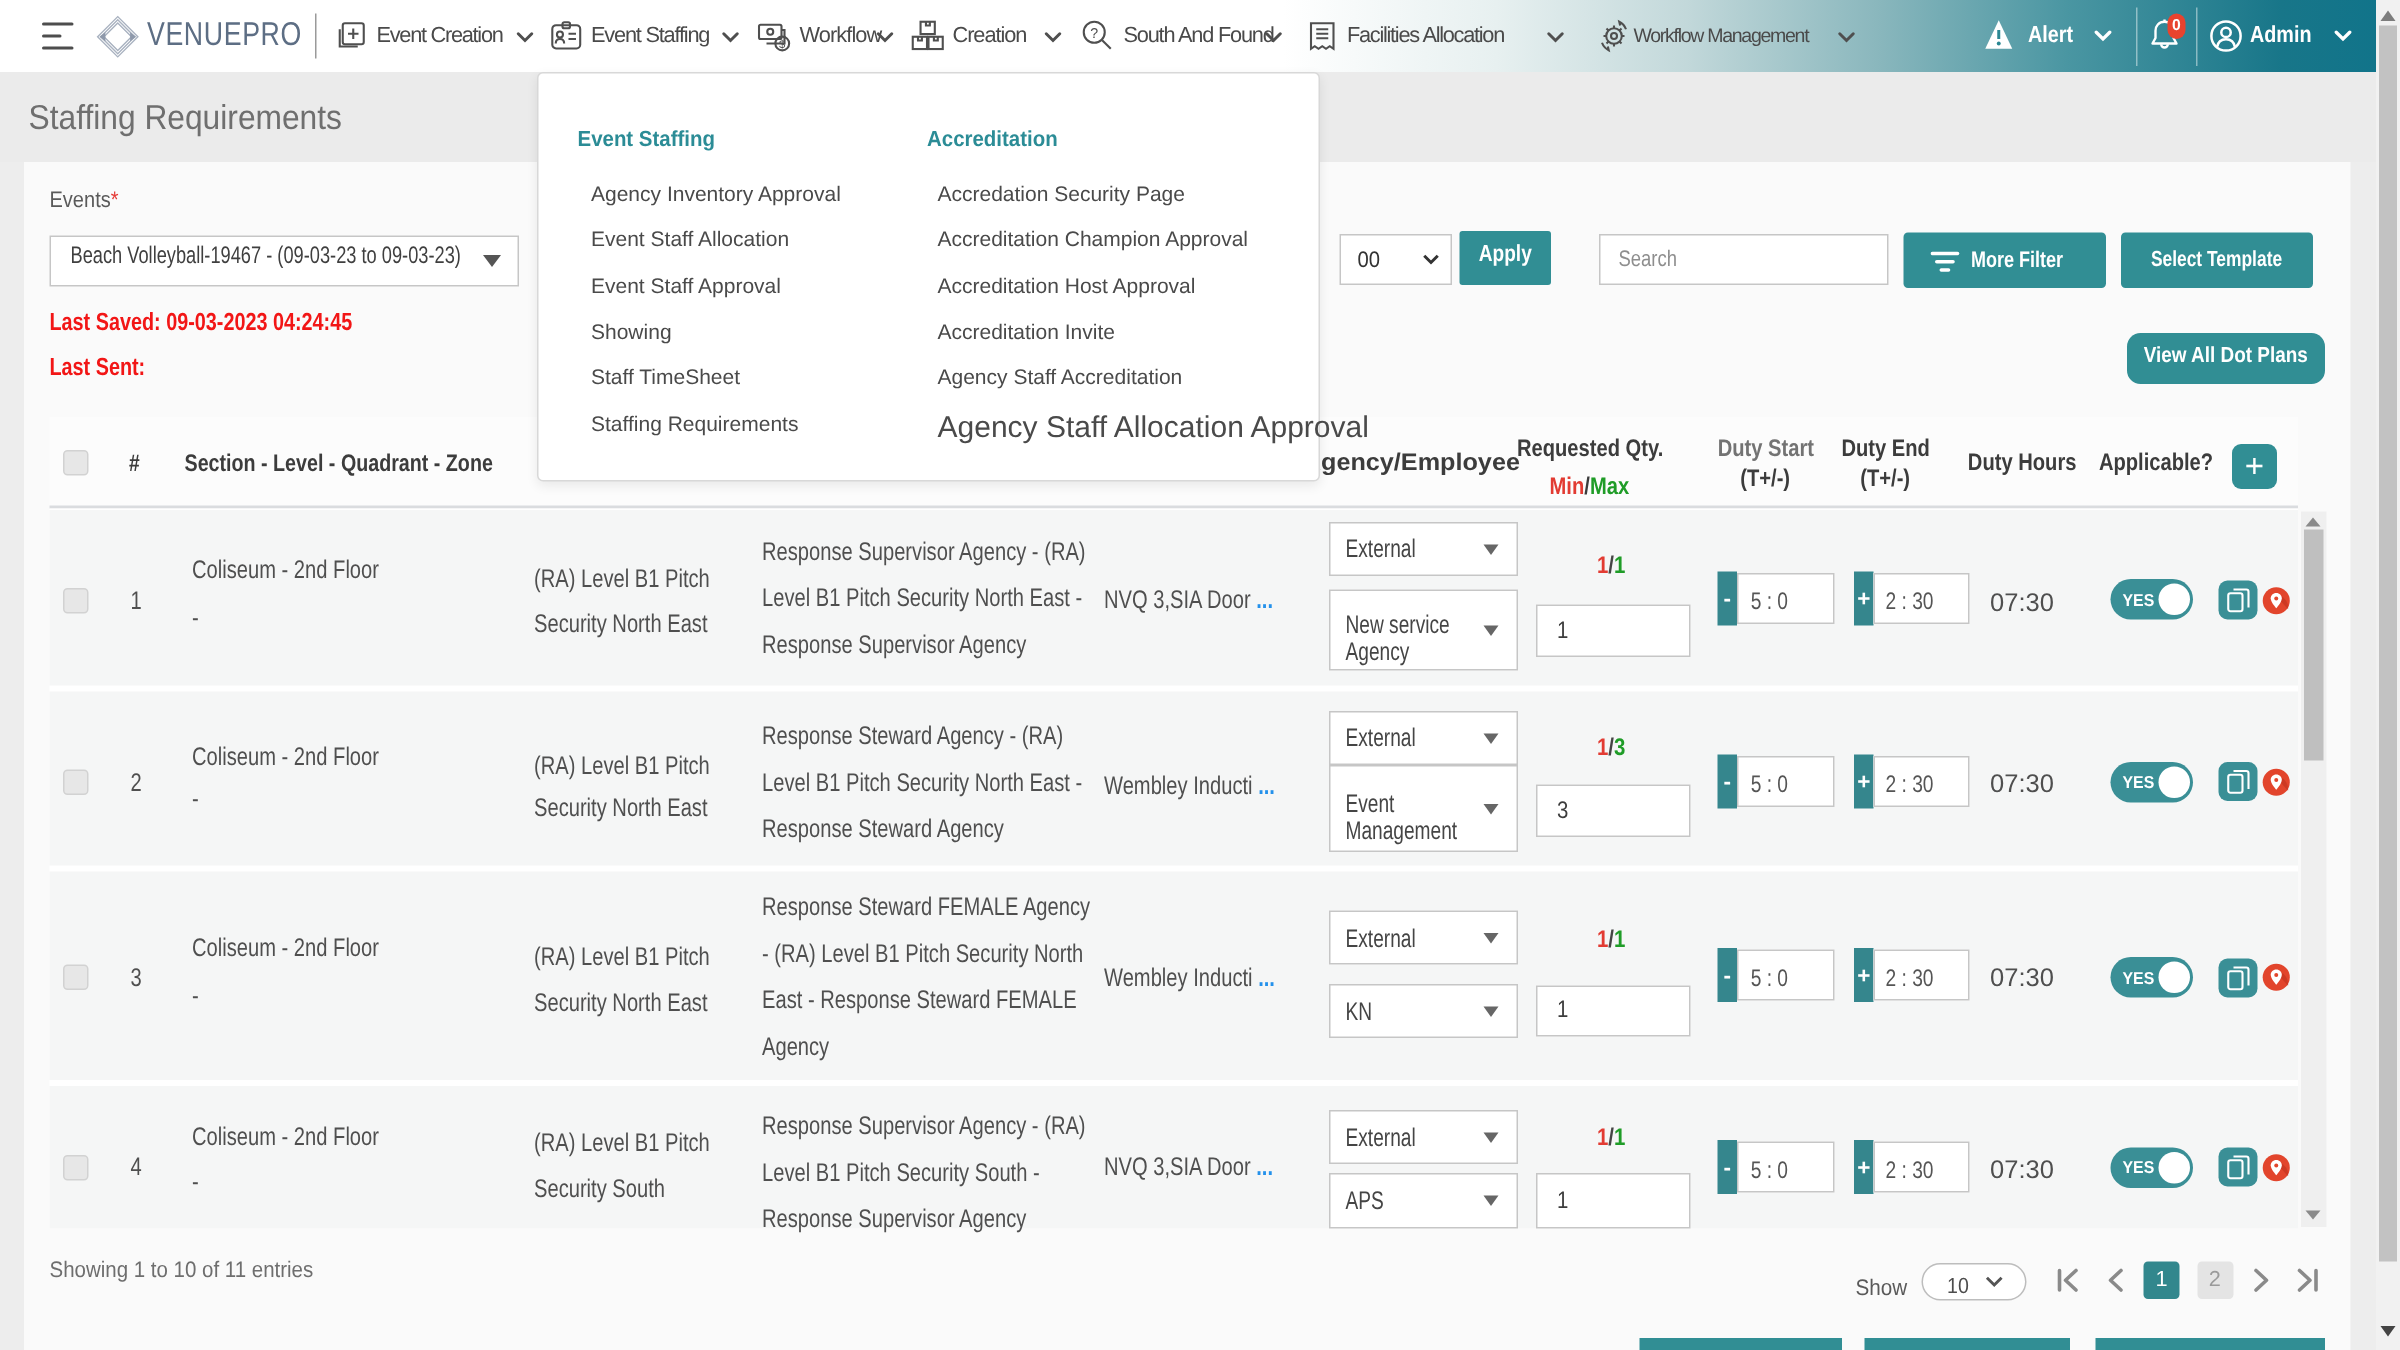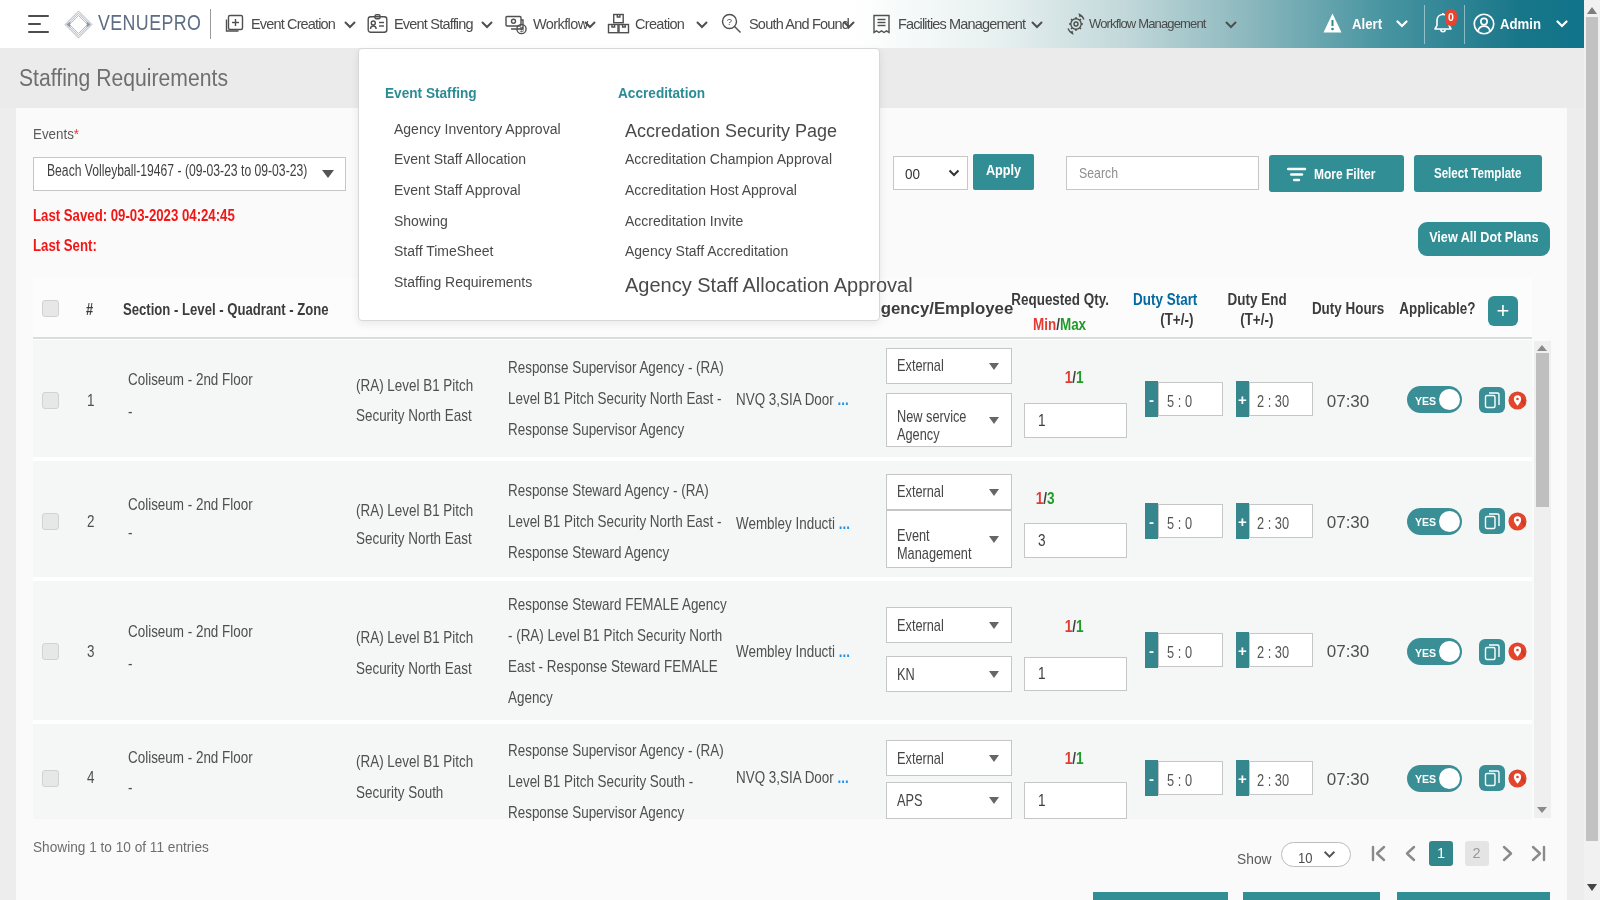--- a/index.html
+++ b/index.html
@@ -88,21 +88,21 @@
       <path d="M1.5 1.5 L6 6 L10.5 1.5" fill="none" stroke="#4f4f4f" stroke-width="2" stroke-linecap="round"></path>
     </svg>
 <div class="abs" style="left:635px;top:15.8px;font-size:14.5px;color:#4a4a4a;letter-spacing:-0.7px;">Creation</div>
 <svg class="abs" style="left:696px;top:21px;" width="12" height="8" viewBox="0 0 12 8">
       <path d="M1.5 1.5 L6 6 L10.5 1.5" fill="none" stroke="#4f4f4f" stroke-width="2" stroke-linecap="round"></path>
     </svg>
 <div class="abs" style="left:749px;top:15.8px;font-size:14.5px;color:#4a4a4a;letter-spacing:-0.8px;">South And Found</div>
 <svg class="abs" style="left:843px;top:21px;" width="12" height="8" viewBox="0 0 12 8">
       <path d="M1.5 1.5 L6 6 L10.5 1.5" fill="none" stroke="#4f4f4f" stroke-width="2" stroke-linecap="round"></path>
     </svg>
-<div class="abs" style="left:898px;top:15.8px;font-size:14.5px;color:#4a4a4a;letter-spacing:-0.85px;">Facilities Management</div>
+<div class="abs" style="left:898px;top:15.8px;font-size:14.5px;color:#4a4a4a;letter-spacing:-0.85px;">Facilities Allocation</div>
 <svg class="abs" style="left:1031px;top:21px;" width="12" height="8" viewBox="0 0 12 8">
       <path d="M1.5 1.5 L6 6 L10.5 1.5" fill="none" stroke="#4f4f4f" stroke-width="2" stroke-linecap="round"></path>
     </svg>
 <div class="abs" style="left:1089px;top:15.8px;font-size:13px;color:#4a4a4a;letter-spacing:-0.85px;">Workflow Management</div>
 <svg class="abs" style="left:1225px;top:21px;" width="12" height="8" viewBox="0 0 12 8">
       <path d="M1.5 1.5 L6 6 L10.5 1.5" fill="none" stroke="#4f4f4f" stroke-width="2" stroke-linecap="round"></path>
     </svg>
 <svg class="abs" style="left:1323px;top:11px;" width="19" height="24" viewBox="0 0 19 24">
 <path d="M9.5 2.5 L18.5 21.5 H0.5 Z" fill="#fff"></path>
 <line x1="9.5" y1="9" x2="9.5" y2="15" stroke="#2a8793" stroke-width="2"></line>
@@ -160,21 +160,21 @@
 <div class="abs" style="left:1414.0px;top:164.8px;width:128px;text-align:center;font-size:14.5px;color:#fff;font-weight:bold;"><span class="sx" style="transform:scaleX(0.8);transform-origin:50% 0;">Select Template</span></div>
 <div class="abs" style="left:1418px;top:222px;width:132px;height:34px;background:#318e94;border-radius:9px;"></div>
 <div class="abs" style="left:1418.0px;top:229.3px;width:132px;text-align:center;font-size:14.5px;color:#fff;font-weight:bold;"><span class="sx" style="transform:scaleX(0.87);transform-origin:50% 0;">View All Dot Plans</span></div>
 <div class="abs" style="left:33px;top:278px;width:1499px;height:61px;background:#fcfcfc;border-bottom:2px solid #dadcdf;"></div>
 <div class="abs" style="left:42px;top:300px;width:17px;height:17px;background:#e7e7e7;border:1px solid #d2d2d2;border-radius:3px;"></div>
 <div class="abs" style="left:86px;top:300.6px;font-size:16px;color:#3c3c3c;font-weight:bold;transform:scaleX(0.8);transform-origin:0 0;">#</div>
 <div class="abs" style="left:123px;top:300.6px;font-size:16px;color:#3c3c3c;font-weight:bold;transform:scaleX(0.82);transform-origin:0 0;">Section - Level - Quadrant - Zone</div>
 <div class="abs" style="left:851.0px;top:300.4px;width:180px;text-align:center;font-size:16px;color:#3c3c3c;font-weight:bold;"><span class="sx" style="transform:scaleX(1.05);transform-origin:50% 0;">Agency/Employee</span></div>
 <div class="abs" style="left:980.0px;top:290.6px;width:160px;text-align:center;font-size:16px;color:#3c3c3c;font-weight:bold;"><span class="sx" style="transform:scaleX(0.84);transform-origin:50% 0;">Requested Qty.</span></div>
 <div class="abs" style="left:980.0px;top:315.6px;width:160px;text-align:center;font-size:16px;color:#3c3c3c;font-weight:bold;"><span class="sx" style="transform:scaleX(0.84);transform-origin:50% 0;"><span style="color:#e23b32;">Min</span><span style="color:#3c3c3c;">/</span><span style="color:#1f9c27;">Max</span></span></div>
-<div class="abs" style="left:1127.0px;top:291.1px;width:100px;text-align:left;font-size:16px;color:#0369a1;font-weight:bold;"><span class="sx" style="transform:scaleX(0.84);transform-origin:50% 0;">Duty Start</span></div>
+<div class="abs" style="left:1127.0px;top:291.1px;width:100px;text-align:center;font-size:16px;color:#737373;font-weight:bold;"><span class="sx" style="transform:scaleX(0.84);transform-origin:50% 0;">Duty Start</span></div>
 <div class="abs" style="left:1127.0px;top:311.4px;width:100px;text-align:center;font-size:16px;color:#3c3c3c;font-weight:bold;"><span class="sx" style="transform:scaleX(0.84);transform-origin:50% 0;">(T+/-)</span></div>
 <div class="abs" style="left:1207.0px;top:291.1px;width:100px;text-align:center;font-size:16px;color:#3c3c3c;font-weight:bold;"><span class="sx" style="transform:scaleX(0.84);transform-origin:50% 0;">Duty End</span></div>
 <div class="abs" style="left:1207.0px;top:311.4px;width:100px;text-align:center;font-size:16px;color:#3c3c3c;font-weight:bold;"><span class="sx" style="transform:scaleX(0.84);transform-origin:50% 0;">(T+/-)</span></div>
 <div class="abs" style="left:1288.0px;top:300.4px;width:120px;text-align:center;font-size:16px;color:#3c3c3c;font-weight:bold;"><span class="sx" style="transform:scaleX(0.84);transform-origin:50% 0;">Duty Hours</span></div>
 <div class="abs" style="left:1377.0px;top:300.4px;width:120px;text-align:center;font-size:16px;color:#3c3c3c;font-weight:bold;"><span class="sx" style="transform:scaleX(0.84);transform-origin:50% 0;">Applicable?</span></div>
 <div class="abs teal-btn" style="left:1488px;top:296px;width:30px;height:30px;border-radius:6px;font-size:22px;font-weight:normal;">+</div>
 <div class="abs" style="left:33px;top:339px;width:1499px;height:480px;background:#ffffff;"></div>
 <div class="abs" style="left:33px;top:340px;width:1499px;height:116.5px;background:#f5f6f6;"></div>
 <div class="abs" style="left:42px;top:391.5px;width:17px;height:17px;background:#e7e7e7;border:1px solid #d2d2d2;border-radius:3px;"></div>
 <div class="abs" style="left:87px;top:391.2px;font-size:17px;color:#4f4f4f;transform:scaleX(0.79);transform-origin:0 0;">1</div>
@@ -226,21 +226,21 @@
 <div class="abs" style="left:128px;top:522.5px;font-size:17px;color:#4f4f4f;transform:scaleX(0.79);transform-origin:0 0;">-</div>
 <div class="abs" style="left:356px;top:500.8px;font-size:17px;color:#4f4f4f;transform:scaleX(0.79);transform-origin:0 0;">(RA) Level B1 Pitch</div>
     <div class="abs" style="left:356px;top:529.0px;font-size:17px;color:#4f4f4f;transform:scaleX(0.79);transform-origin:0 0;">Security North East</div>
 <div class="abs" style="left:508px;top:481.1px;font-size:17px;color:#4f4f4f;transform:scaleX(0.79);transform-origin:0 0;">Response Steward Agency - (RA)</div>
     <div class="abs" style="left:508px;top:512.2px;font-size:17px;color:#4f4f4f;transform:scaleX(0.79);transform-origin:0 0;">Level B1 Pitch Security North East -</div>
     <div class="abs" style="left:508px;top:543.1px;font-size:17px;color:#4f4f4f;transform:scaleX(0.79);transform-origin:0 0;">Response Steward Agency</div>
 <div class="abs" style="left:736px;top:513.9px;font-size:17px;color:#4f4f4f;transform:scaleX(0.79);transform-origin:0 0;">Wembley Inducti <span style="color:#2491eb;font-weight:bold;">...</span></div>
 <div class="abs inp" style="left:886px;top:474px;width:126px;height:36px;"></div>
     <div class="abs" style="left:897px;top:482.4px;font-size:17px;color:#454545;transform:scaleX(0.75);transform-origin:0 0;">External</div>
     <div class="sel-tri" style="left:989px;top:488.5px;"></div>
-<div class="abs" style="left:1034.0px;top:490.4px;width:80px;font-size:16px;color:#4f4f4f;font-weight:bold;"><span class="sx" style="transform:scaleX(0.85);transform-origin:50% 0;"><span style="color:#e23b32;">1</span><span style="color:#444;">/</span><span style="color:#1f9c27;">3</span></span></div>
+<div class="abs" style="left:1034.0px;top:490.4px;width:80px;text-align:center;font-size:16px;color:#4f4f4f;font-weight:bold;"><span class="sx" style="transform:scaleX(0.85);transform-origin:50% 0;"><span style="color:#e23b32;">1</span><span style="color:#444;">/</span><span style="color:#1f9c27;">3</span></span></div>
 <div class="abs inp" style="left:1024px;top:523px;width:103px;height:35px;"></div>
     <div class="abs" style="left:1038px;top:532.2px;font-size:16px;color:#3d3d3d;transform:scaleX(0.85);transform-origin:0 0;">3</div>
 <div class="abs inp" style="left:886px;top:510px;width:126px;height:58px;"></div>
     <div class="abs" style="left:897px;top:526.0px;font-size:17px;color:#454545;transform:scaleX(0.75);transform-origin:0 0;">Event</div>
     <div class="abs" style="left:897px;top:544.2px;font-size:17px;color:#454545;transform:scaleX(0.75);transform-origin:0 0;">Management</div>
     <div class="sel-tri" style="left:989px;top:535.5px;"></div>
 <div class="abs" style="left:1145px;top:503px;width:13px;height:36px;background:#35868d;"></div>
     <div class="abs" style="left:1145.0px;top:513.2px;width:13px;text-align:center;font-size:15px;color:#fff;font-weight:bold;">-</div>
     <div class="abs inp" style="left:1158px;top:504px;width:65px;height:34px;"></div>
     <div class="abs" style="left:1155.0px;top:514.6px;width:50px;text-align:center;font-size:16px;color:#555;"><span class="sx" style="transform:scaleX(0.8);transform-origin:50% 0;">5 : 0</span></div>
@@ -377,21 +377,21 @@
 <svg class="abs" style="left:1530px;top:845px;" width="17" height="17" viewBox="0 0 17 17">
       <path d="M3 2 L10 8.5 L3 15 M14 2 v13" fill="none" stroke="#8a8a8a" stroke-width="2.4" stroke-linecap="round" stroke-linejoin="round"></path>
     </svg>
 <div class="abs" style="left:1093px;top:892px;width:135px;height:8px;background:#318e94;"></div>
 <div class="abs" style="left:1243px;top:892px;width:137px;height:8px;background:#318e94;"></div>
 <div class="abs" style="left:1397px;top:892px;width:153px;height:8px;background:#318e94;"></div>
 <div class="abs" style="left:358px;top:48px;width:522px;height:273px;background:#fff;border:1px solid #d8d8d8;border-radius:4px;box-shadow:0 3px 8px rgba(0,0,0,0.08);z-index:40;"></div>
 <div class="abs" style="left:385px;top:85.0px;font-size:14.5px;color:#2b8c96;font-weight:bold;transform:scaleX(0.94);transform-origin:0 0;z-index:41;">Event Staffing</div>
 <div class="abs" style="left:618px;top:85.0px;font-size:14.5px;color:#2b8c96;font-weight:bold;transform:scaleX(0.94);transform-origin:0 0;z-index:41;">Accreditation</div>
 <div class="abs" style="left:394px;top:120.5px;font-size:14px;color:#4a4a4a;z-index:41;">Agency Inventory Approval</div>
-<div class="abs" style="left:625px;top:120.5px;font-size:18px;color:#4a4a4a;z-index:41;">Accredation Security Page</div>
+<div class="abs" style="left:625px;top:120.5px;font-size:14px;color:#4a4a4a;z-index:41;">Accredation Security Page</div>
 <div class="abs" style="left:394px;top:151.2px;font-size:14px;color:#4a4a4a;z-index:41;">Event Staff Allocation</div>
 <div class="abs" style="left:625px;top:151.2px;font-size:14px;color:#4a4a4a;z-index:41;">Accreditation Champion Approval</div>
 <div class="abs" style="left:394px;top:181.9px;font-size:14px;color:#4a4a4a;z-index:41;">Event Staff Approval</div>
 <div class="abs" style="left:625px;top:181.9px;font-size:14px;color:#4a4a4a;z-index:41;">Accreditation Host Approval</div>
 <div class="abs" style="left:394px;top:212.6px;font-size:14px;color:#4a4a4a;z-index:41;">Showing</div>
 <div class="abs" style="left:625px;top:212.6px;font-size:14px;color:#4a4a4a;z-index:41;">Accreditation Invite</div>
 <div class="abs" style="left:394px;top:243.3px;font-size:14px;color:#4a4a4a;z-index:41;">Staff TimeSheet</div>
 <div class="abs" style="left:625px;top:243.3px;font-size:14px;color:#4a4a4a;z-index:41;">Agency Staff Accreditation</div>
 <div class="abs" style="left:394px;top:274.0px;font-size:14px;color:#4a4a4a;z-index:41;">Staffing Requirements</div>
 <div class="abs" style="left:625px;top:274.0px;font-size:20px;color:#4a4a4a;z-index:41;">Agency Staff Allocation Approval</div>

